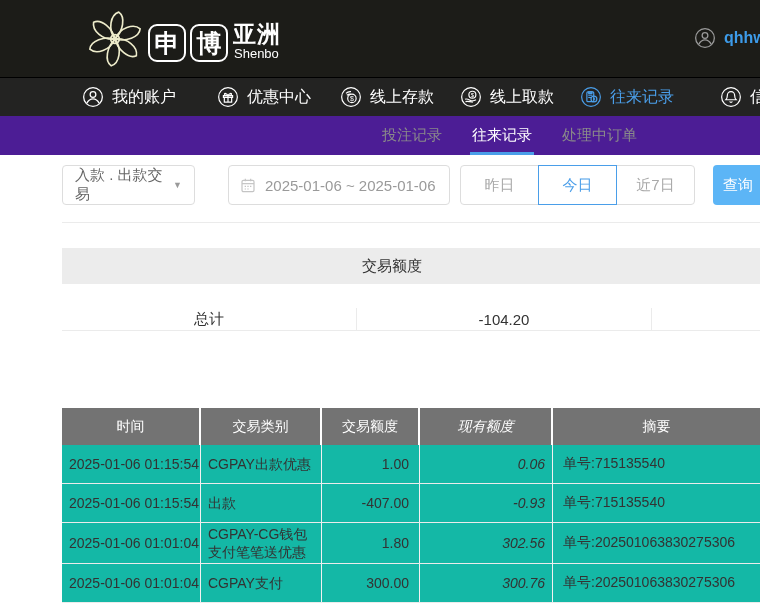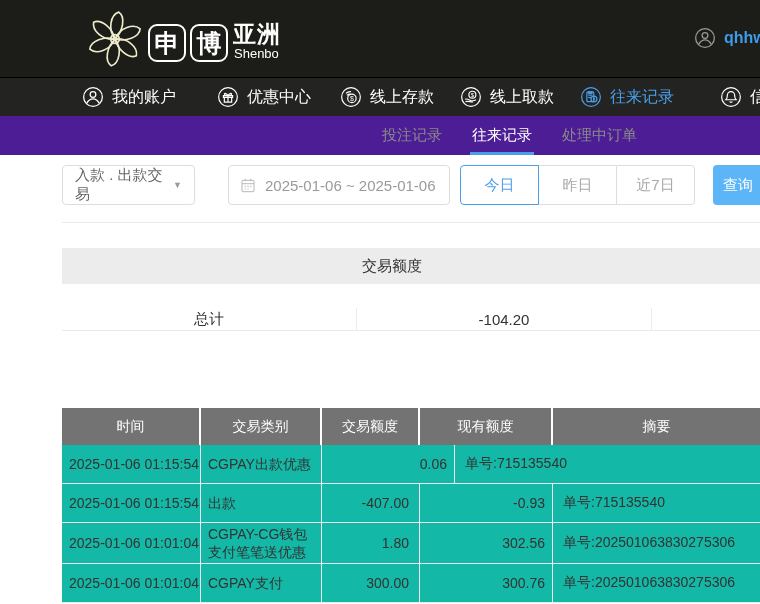--- a/index.html
+++ b/index.html
@@ -52,21 +52,21 @@
   .summary-row{display:flex;height:46px;border-bottom:1px solid #ebebeb;background:#fff;}
   .sum-cell{box-sizing:border-box;display:flex;align-items:center;justify-content:center;font-size:15px;color:#333;margin-top:24px;}
   .sum-c1{width:295px;border-right:1px solid #ebebeb;}
   .sum-c2{width:295px;border-right:1px solid #ebebeb;}
   .sum-c3{flex:1;}
   
   .txn{position:absolute;top:408px;left:62px;width:698px;font-size:14px;color:#333;}
   .txn-head{display:flex;height:37px;background:#737373;}
   .hc{box-sizing:border-box;display:flex;align-items:center;justify-content:center;color:#fff;border-right:2px solid #fff;font-size:14px;}
   .hc:last-child{border-right:none;}
-  .w1{width:139px;} .w2{width:121px;} .w3{width:98px;} .w4{width:133px;} .w5{width:207px;}
+  .w1{width:139px;} .w2{width:121px;} .w3{width:98px;} .w4{width:133px;font-style:italic;} .w5{width:207px;}
   .txn-row{display:flex;min-height:38px;border-bottom:1px solid #ebebeb;background:#14b8a6;}
   .cell{box-sizing:border-box;display:flex;align-items:center;border-right:1px solid #f1f1f1;}
   .cell:last-child{border-right:none;}
   .c1{padding-left:7px;white-space:nowrap;}
   .c2{padding:2px 7px;line-height:18px;}
   .c3{justify-content:flex-end;padding-right:10px;}
   .c4{justify-content:flex-end;padding-right:7px;}
   .c5{padding-left:10px;white-space:nowrap;}
   .icon{flex:0 0 auto;display:inline-flex;}
 </style>
@@ -204,22 +204,22 @@
       <path d="M3 10 h18"></path>
         <path d="M8 2.5 v4"></path>
         <path d="M16 2.5 v4"></path>
       <path d="M7 14 h2 M11 14 h2 M15 14 h2 M7 18 h2 M11 18 h2"></path>
     </svg>
   </span>
   <span>2025-01-06 ~ 2025-01-06</span>
 </div>
 
 <div class="quick-group">
+  <div class="quick-btn">昨日</div>
   <div class="quick-btn active">今日</div>
-  <div class="quick-btn">昨日</div>
   <div class="quick-btn">近7日</div>
 </div>
 
 <button class="search-btn">查询</button>
 
 <div class="filter-divider"></div>
 
 <div class="summary">
   <div class="summary-head">
     <span class="sh-label">交易额度</span>
@@ -236,20 +236,21 @@
     <div class="hc w1">时间</div>
     <div class="hc w2">交易类别</div>
     <div class="hc w3">交易额度</div>
     <div class="hc w4">现有额度</div>
     <div class="hc w5">摘要</div>
   </div>
 
   <div class="txn-row">
     <div class="cell c1 w1">2025-01-06 01:15:54</div>
     <div class="cell c2 w2">CGPAY出款优惠</div>
+    <div class="cell c3 w3">1.00</div>
     <div class="cell c4 w4">0.06</div>
     <div class="cell c5 w5">单号:715135540</div>
   </div>
 
   <div class="txn-row">
     <div class="cell c1 w1">2025-01-06 01:15:54</div>
     <div class="cell c2 w2">出款</div>
     <div class="cell c3 w3">-407.00</div>
     <div class="cell c4 w4">-0.93</div>
     <div class="cell c5 w5">单号:715135540</div>

